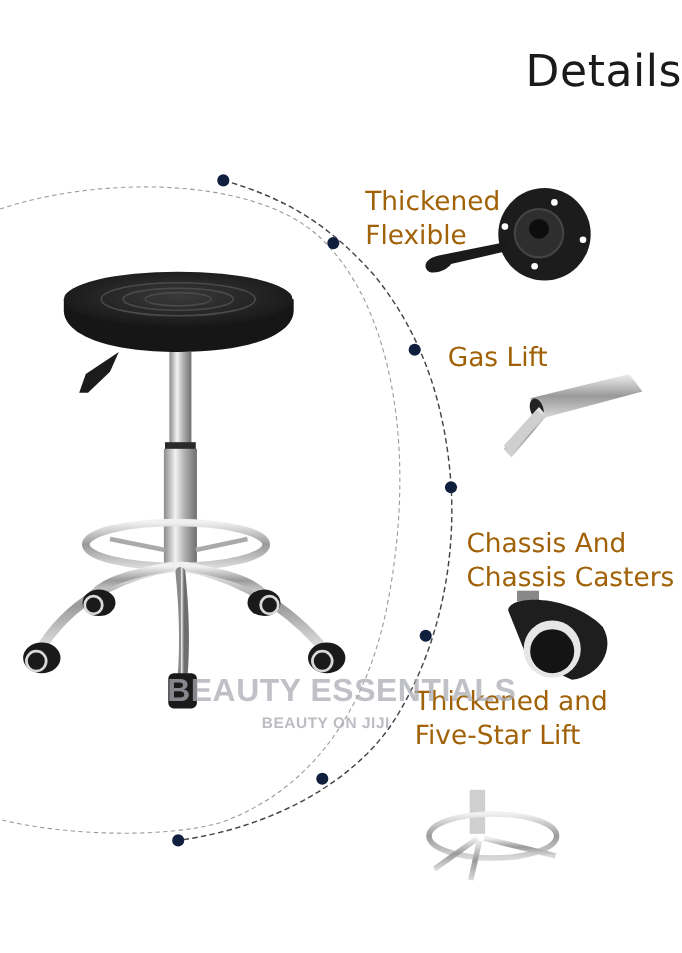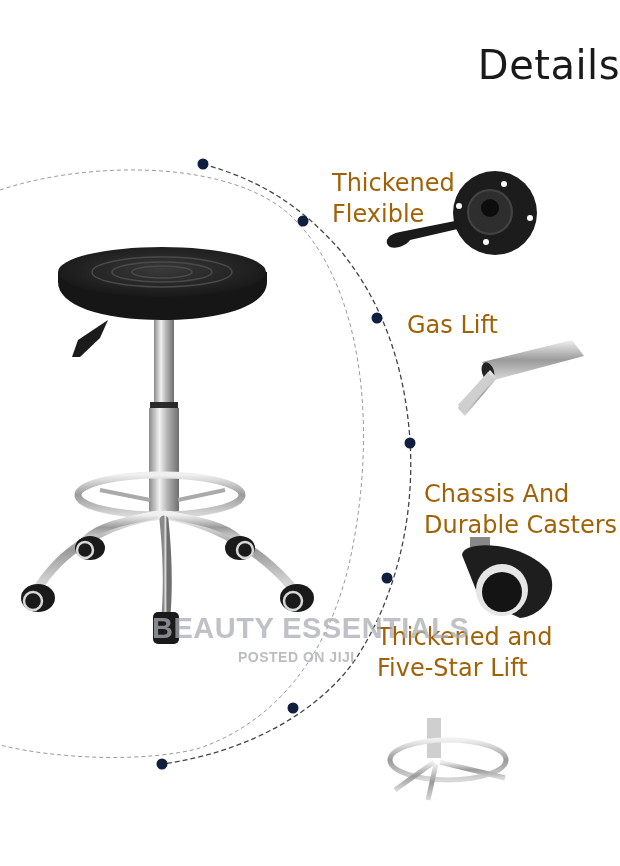--- a/index.html
+++ b/index.html
@@ -128,21 +128,21 @@
 
 <div class="label" style="left:332px;top:168px;">
   <div>Thickened</div>
   <div>Flexible</div>
 </div>
 <div class="label" style="left:407px;top:310px;">
   <div>Gas Lift</div>
 </div>
 <div class="label" style="left:424px;top:479px;">
   <div>Chassis And</div>
-  <div>Durable Casters</div>
+  <div>Chassis Casters</div>
 </div>
 <div class="label" style="left:377px;top:622px;">
   <div>Thickened and</div>
   <div>Five-Star Lift</div>
 </div>
 
 <div class="wm1">BEAUTY ESSENTIALS</div>
-<div class="wm2">POSTED ON JIJI</div>
+<div class="wm2">BEAUTY ON JIJI</div>
 
 </body></html>

